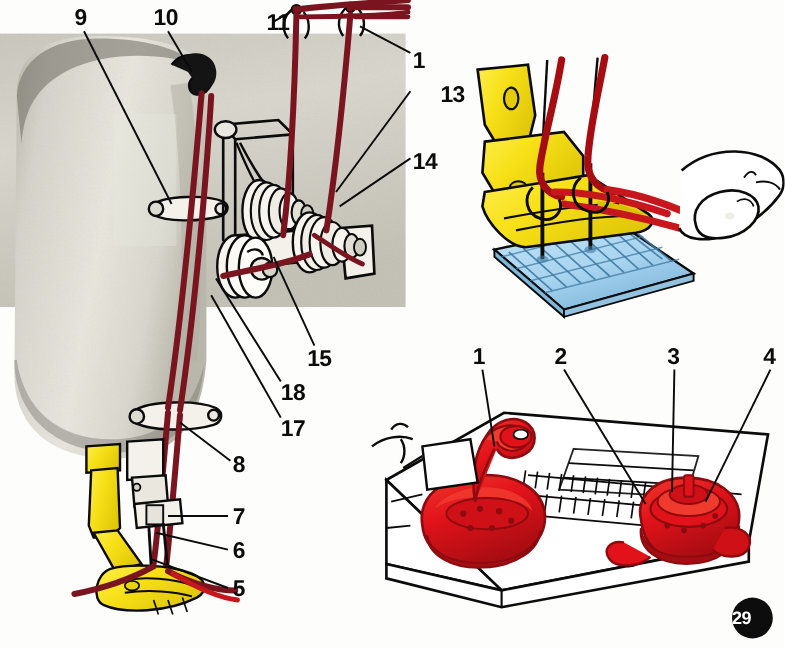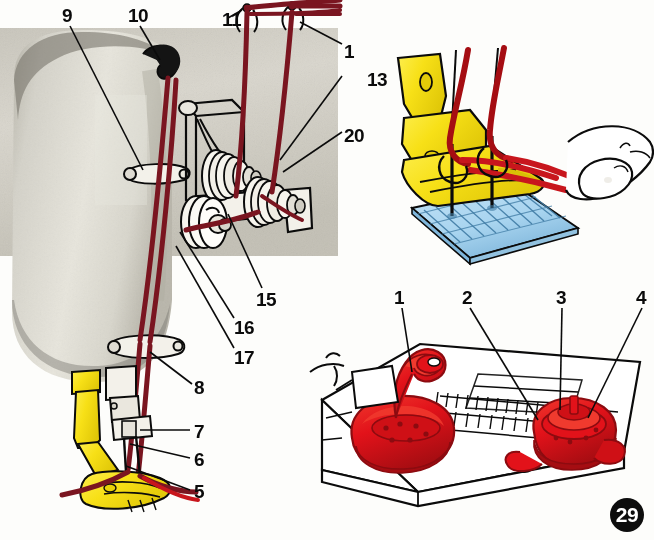--- a/index.html
+++ b/index.html
@@ -6,22 +6,22 @@
   body{width:654px;height:540px;overflow:hidden;
        font-family:"Liberation Sans",sans-serif;}
   #page{position:relative;width:654px;height:540px;background:#fdfdfb;overflow:hidden;}
 
   
   .callout{position:absolute;font-weight:bold;font-size:19px;color:#0b0b0b;
            line-height:1;letter-spacing:-0.5px;font-family:"Liberation Sans",sans-serif;}
 
   
   #page-badge{position:absolute;right:10px;bottom:8px;width:34px;height:34px;border-radius:50%;
-       background:#0d0d0d;color:#fff;font-size:21px;font-weight:bold;
-       display:flex;align-items:center;justify-content:center;letter-spacing:-0.5px;}
+       background:#0d0d0d;color:#fff;font-size:15px;font-weight:bold;
+       display:flex;align-items:center;justify-content:flex-start;letter-spacing:-0.5px;}
 
   svg{display:block;}
   .svgwrap{position:absolute;left:0;top:0;width:654px;height:540px;pointer-events:none;}
 </style>
 </head>
 <body>
 
 <div id="page">
 
   <svg class="svgwrap" viewBox="0 0 654 540" width="654" height="540">
@@ -408,23 +408,23 @@
         <line x1="642" y1="308" x2="588" y2="418"></line>
       </g>
   </svg>
 
   <div id="callouts">
       <div class="callout" style="left: 62px; top: 6px;">9</div>
       <div class="callout" style="left: 128px; top: 6px;">10</div>
       <div class="callout" style="left: 210px; top: 10px; margin-left: 12px;">11</div>
       <div class="callout" style="left: 344px; top: 42px;">1</div>
       <div class="callout" style="left: 344px; top: 70px; margin-left: 23px;">13</div>
-      <div class="callout" style="left: 344px; top: 126px;">20</div>
+      <div class="callout" style="left: 344px; top: 126px;">14</div>
       <div class="callout" style="left: 256px; top: 290px;">15</div>
-      <div class="callout" style="left: 234px; top: 318px;">16</div>
+      <div class="callout" style="left: 234px; top: 318px;">18</div>
       <div class="callout" style="left: 234px; top: 348px; text-align: center;">17</div>
       <div class="callout" style="left: 194px; top: 378px;">8</div>
       <div class="callout" style="left: 194px; top: 422px;">7</div>
       <div class="callout" style="left: 194px; top: 450px;">6</div>
       <div class="callout" style="left: 194px; top: 482px;">5</div>
       <div class="callout" style="left: 394px; top: 288px;">1</div>
       <div class="callout" style="left: 462px; top: 288px;">2</div>
       <div class="callout" style="left: 556px; top: 288px;">3</div>
       <div class="callout" style="left: 636px; top: 288px;">4</div>
     </div>

